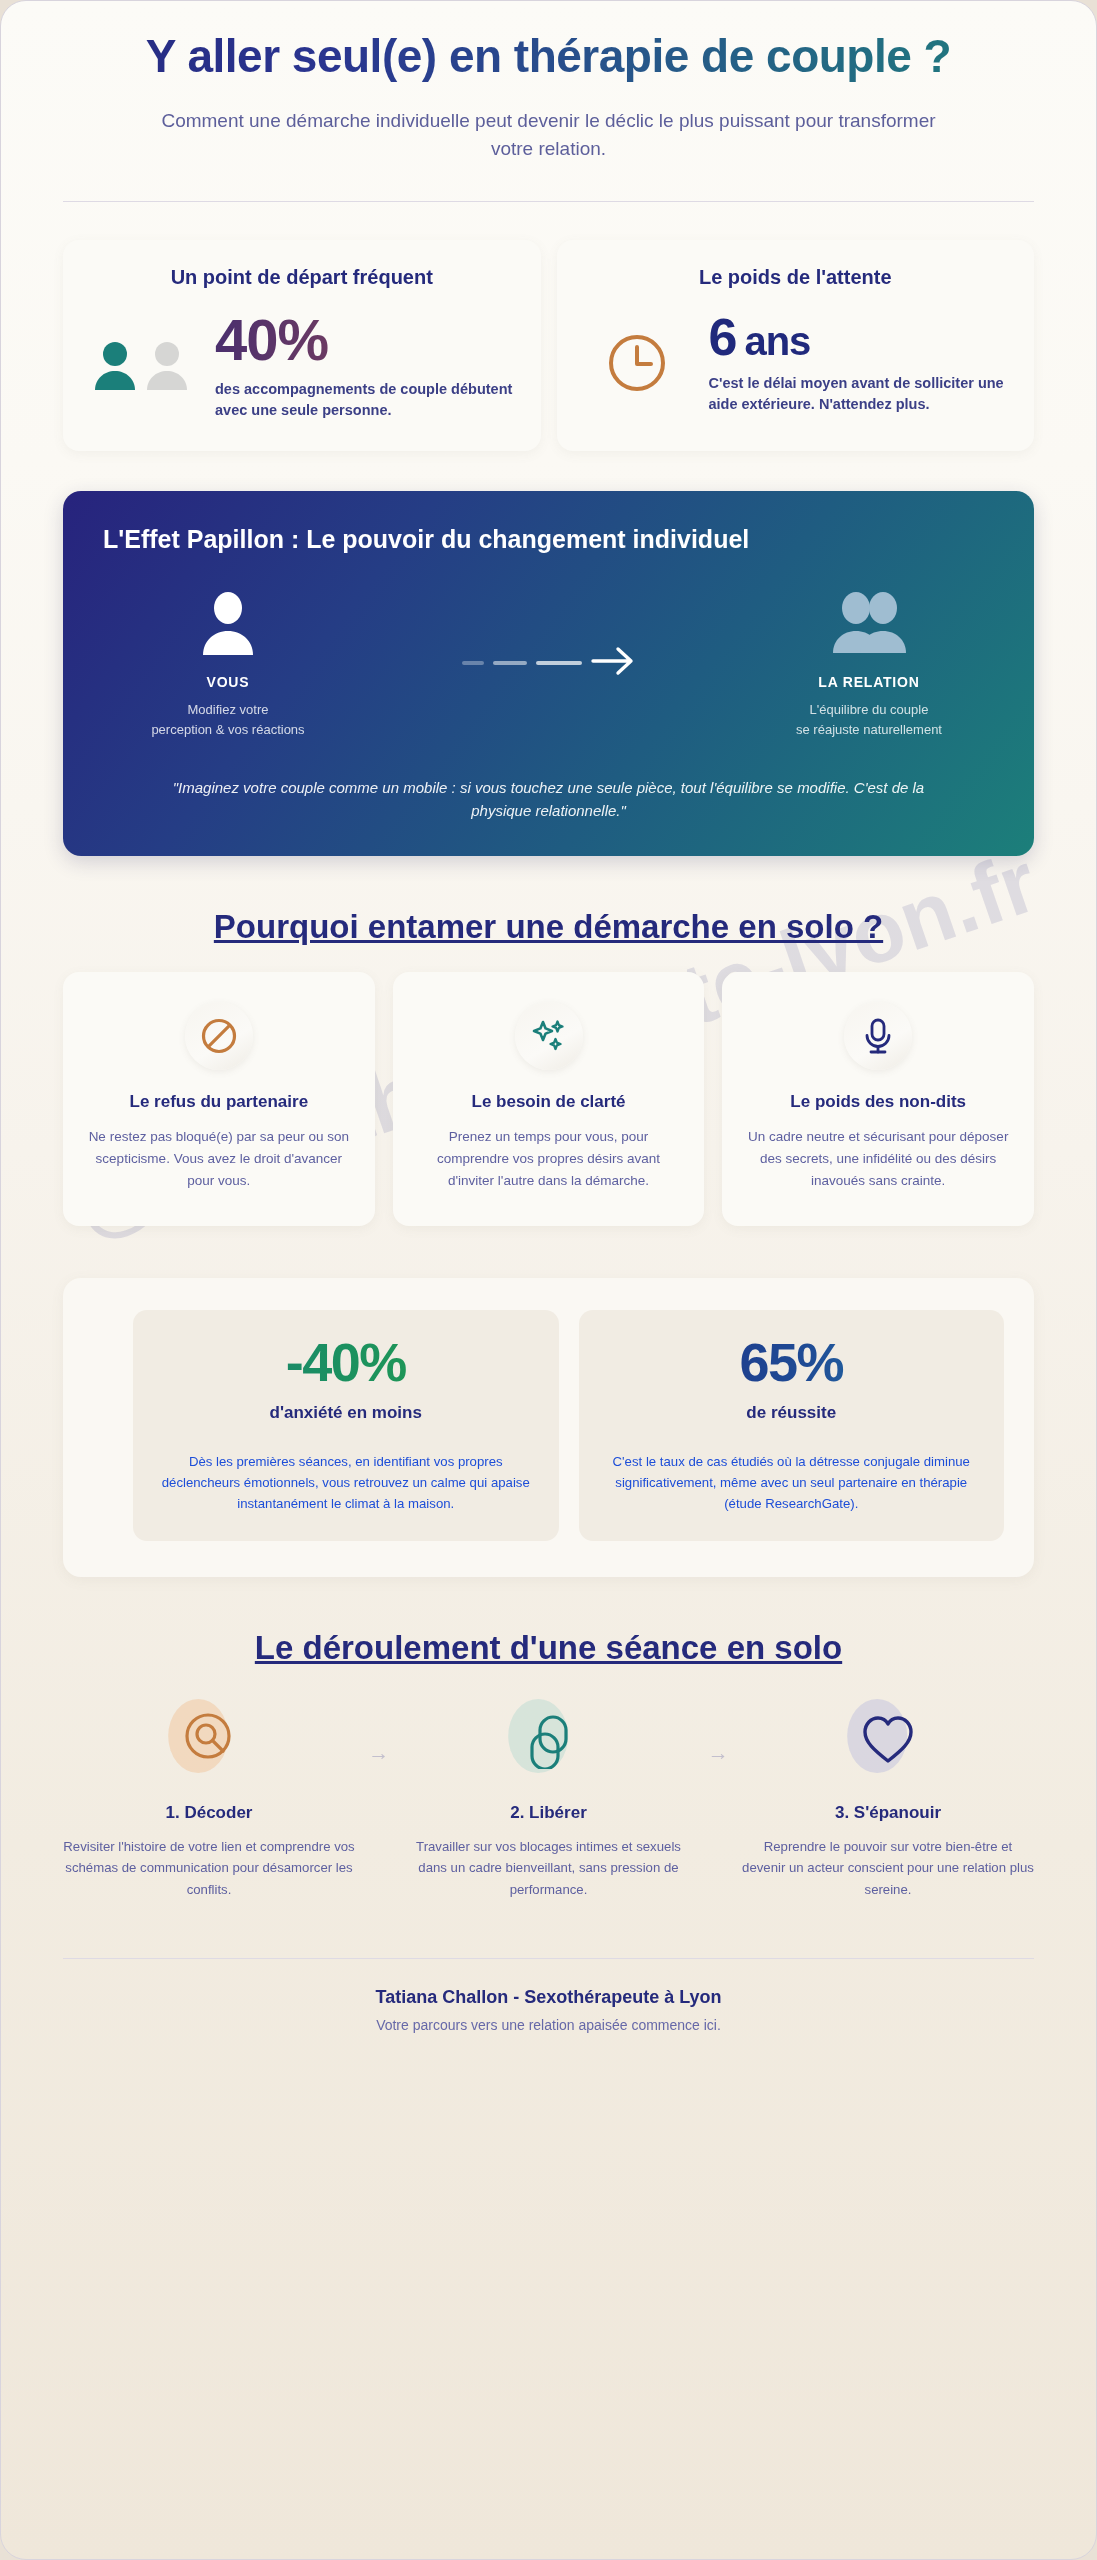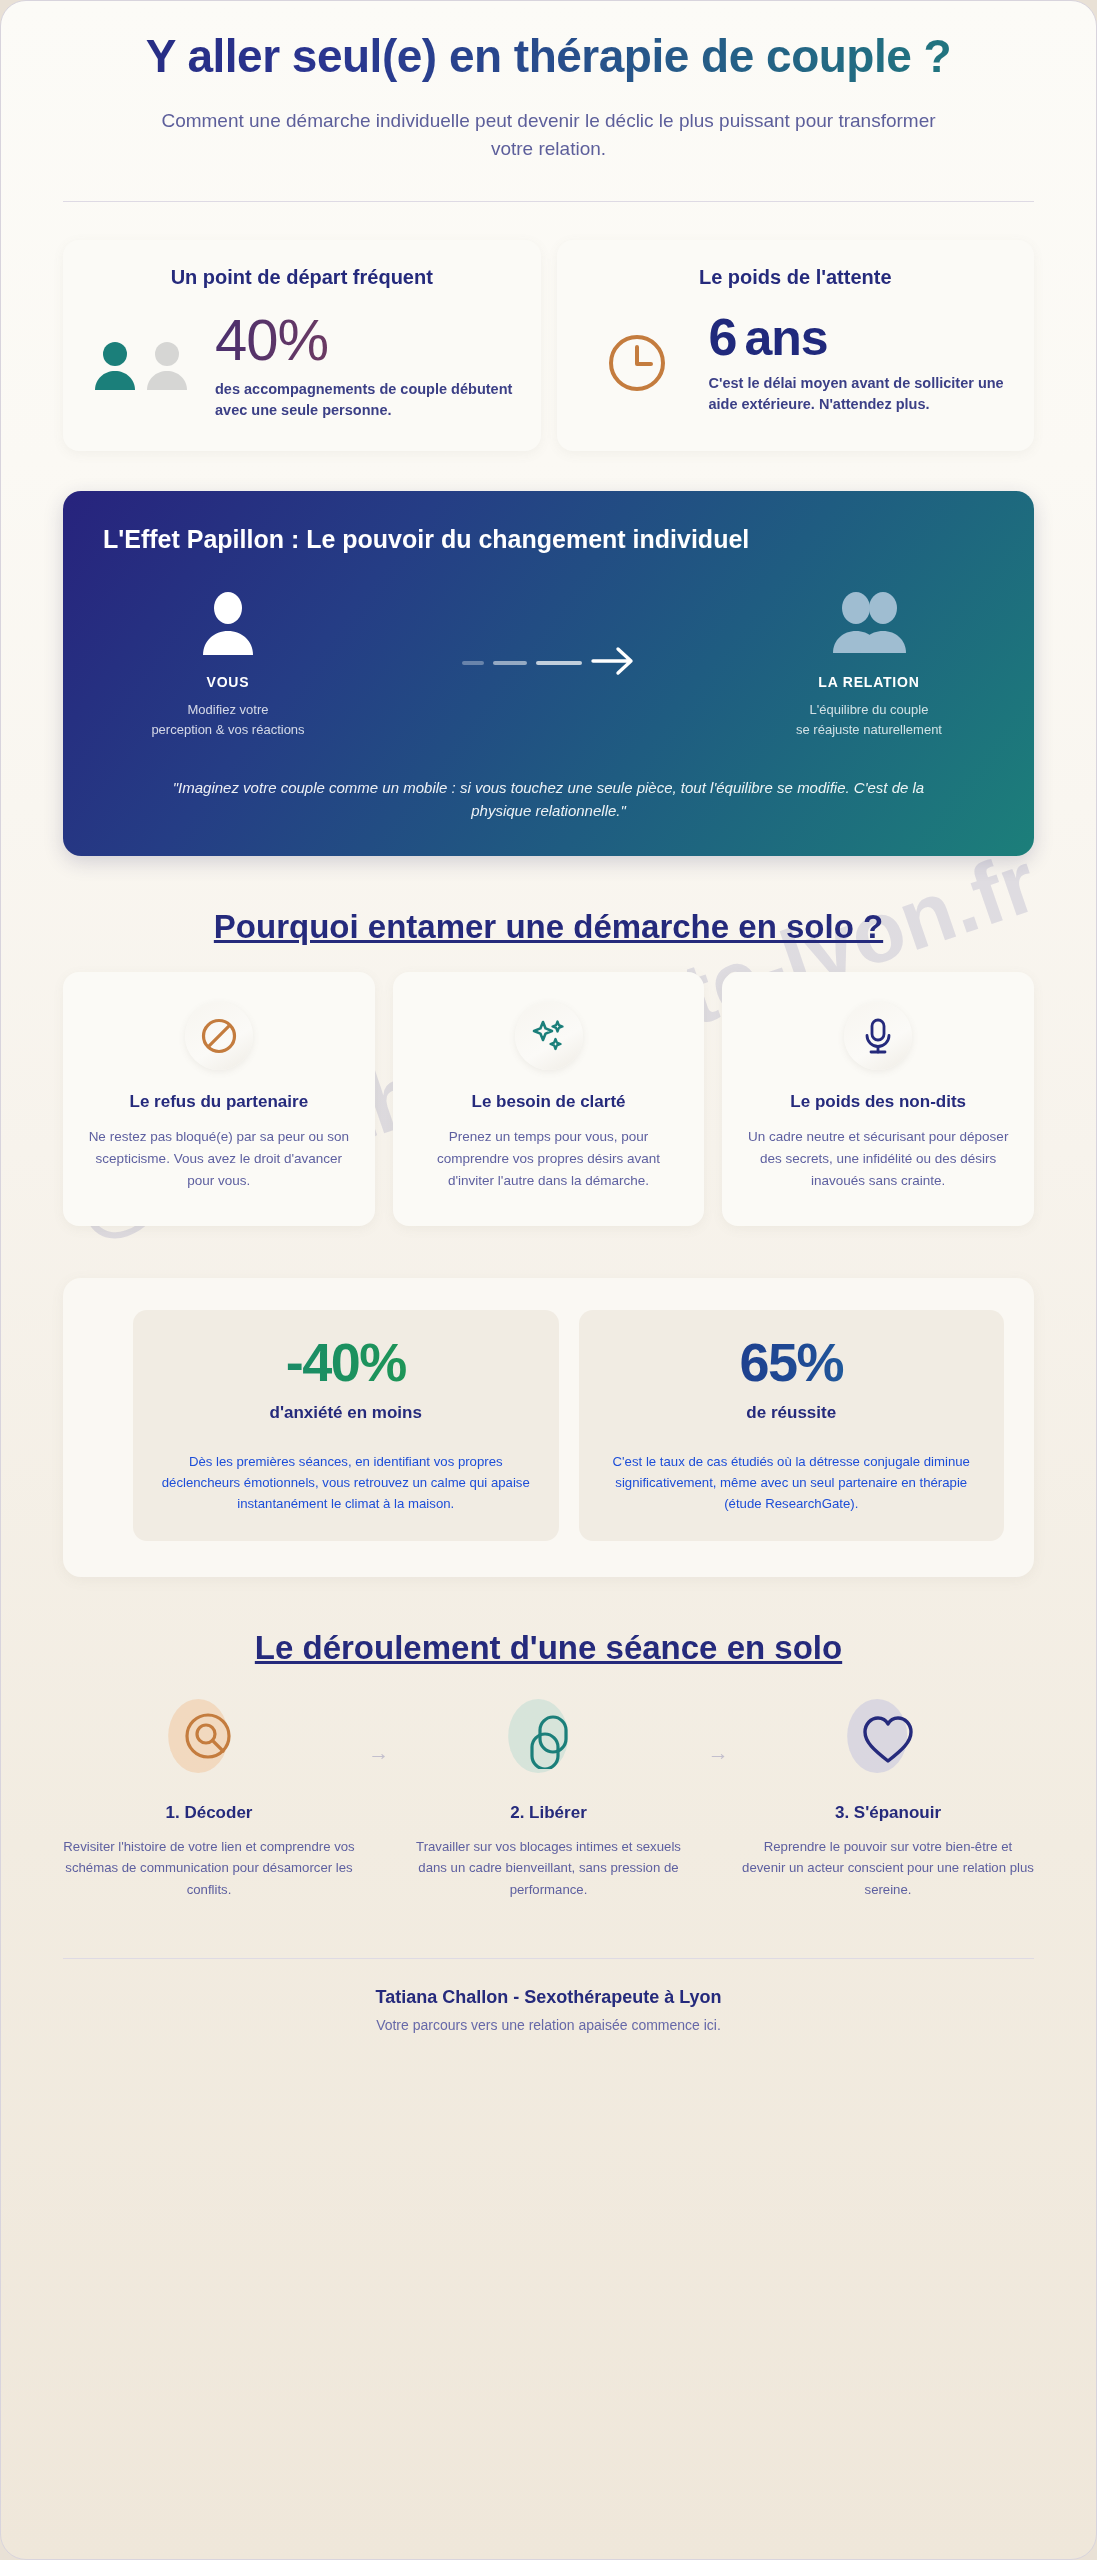--- a/index.html
+++ b/index.html
@@ -102,38 +102,38 @@
   }
 
   .stat-body { display: flex; align-items: center; gap: 18px; }
 
   .stat-icon { flex: 0 0 auto; width: 108px; display: flex; align-items: center; justify-content: center; }
 
   .stat-text { flex: 1; }
 
   .big-40 {
     font-size: 58px;
-    font-weight: 400;
+    font-weight: 700;
     line-height: 1;
     letter-spacing: -1px;
     background: linear-gradient(95deg, #4a2f6e 0%, #6b3a63 38%, #94543f 72%, #bb7240 100%);
     -webkit-background-clip: text;
     background-clip: text;
     color: transparent;
     -webkit-text-fill-color: transparent;
   }
 
   .big-6 {
     font-size: 52px;
     font-weight: 700;
     line-height: 1;
     letter-spacing: -1px;
     color: #20297c;
   }
-  .big-6 .unit { font-size: 50px; margin-left: 8px; }
+  .big-6 .unit { font-size: 40px; margin-left: 8px; }
 
   .stat-desc {
     margin-top: 10px;
     font-size: 14.5px;
     line-height: 1.42;
     font-weight: 700;
     color: #3b3f86;
   }
 
   

